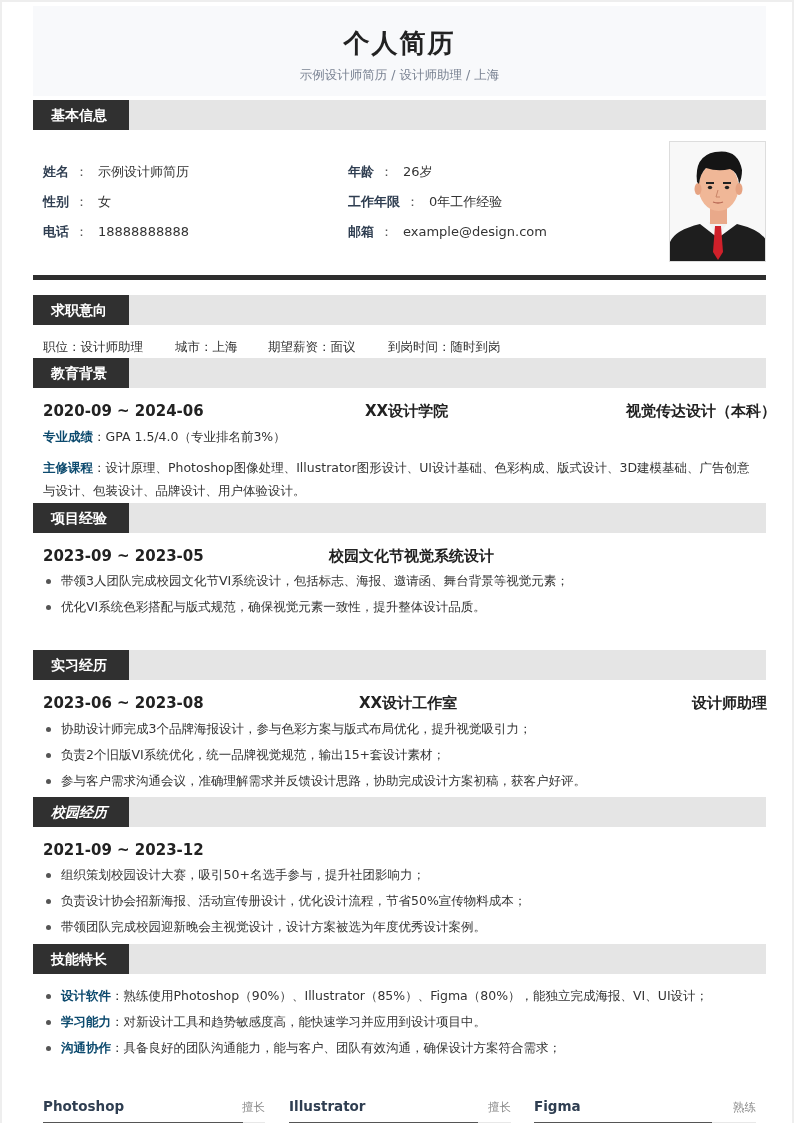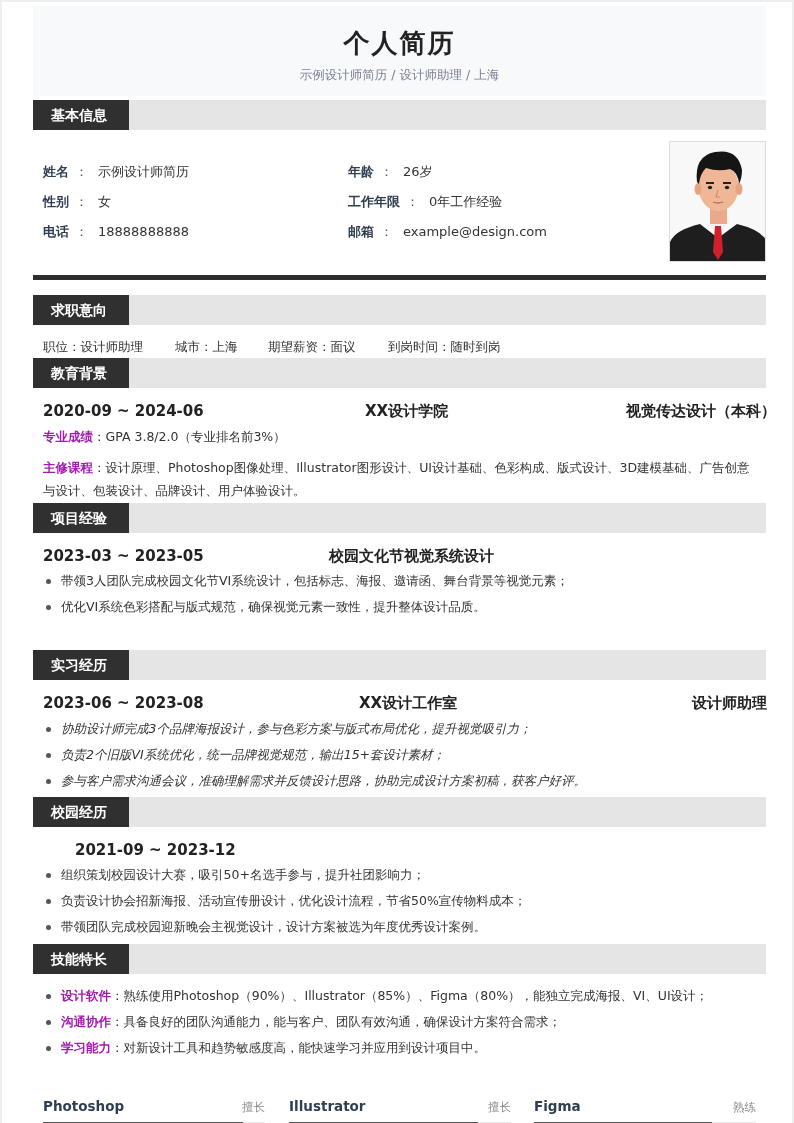--- a/index.html
+++ b/index.html
@@ -17,21 +17,21 @@
   .info-label { font-weight: bold; color: #2f3e51; display: inline-block; }
   .info-colon { color: #555; display: inline-block; margin: 0 10px 0 6px; }
   .info-val { color: #333; }
 
   .photo { position: absolute; left: 667px; top: 139px; width: 97px; height: 121px; background: #f7f7f7; border: 1px solid #ddd; overflow: hidden; }
 
   .thick-rule { position: absolute; left: 31px; top: 273px; width: 733px; height: 5px; background: #2e2e2e; }
 
   .plain { position: absolute; font-size: 12.5px; color: #333; }
   .bold-row { position: absolute; font-size: 15px; font-weight: bold; color: #222; }
-  .lbl { font-weight: bold; color: #a21caf; }
+  .lbl { font-weight: bold; color: #0c4a6e; }
   .bullet-list { position: absolute; left: 41px; list-style: none; font-size: 12.5px; color: #333; }
   .bullet-list li { position: relative; padding-left: 18px; height: 26px; line-height: 26px; }
   .bullet-list li .dot { position: absolute; left: 3px; top: 11px; width: 5px; height: 5px; border-radius: 50%; background: #555; }
 
   .skill-col { position: absolute; top: 1096px; height: 27px; }
   .skill-name { position: absolute; left: 0; top: 0; font-size: 13.5px; font-weight: bold; color: #2f3e51; }
   .skill-level { position: absolute; right: 0; top: 2px; font-size: 11.5px; color: #8a8a8a; }
   .skill-track { position: absolute; left: 0; bottom: 0; width: 100%; height: 3px; background: #e8e8e8; }
   .skill-fill { position: absolute; left: 0; top: 0; height: 3px; background: #555; }
 </style>
@@ -98,65 +98,65 @@
   <div class="plain" style="left:266px; top:337px;">期望薪资：面议</div>
   <div class="plain" style="left:386px; top:337px;">到岗时间：随时到岗</div>
 
   <div class="sec-bar" style="top:356px;">
     <div class="sec-label">教育背景</div>
   </div>
   <div class="bold-row" style="left:41px; top:400px;">2020-09 ~ 2024-06</div>
   <div class="bold-row" style="left:363px; top:400px;">XX设计学院</div>
   <div class="bold-row" style="left:624px; top:400px;">视觉传达设计（本科）</div>
   <div class="plain" style="left:41px; top:427px;">
-    <span class="lbl">专业成绩</span><span>：GPA 3.8/2.0（专业排名前3%）</span>
+    <span class="lbl">专业成绩</span><span>：GPA 1.5/4.0（专业排名前3%）</span>
   </div>
   <div class="plain" style="left:41px; top:454px; width:715px; line-height:23px;">
     <span class="lbl">主修课程</span><span>：设计原理、Photoshop图像处理、Illustrator图形设计、UI设计基础、色彩构成、版式设计、3D建模基础、广告创意与设计、包装设计、品牌设计、用户体验设计。</span>
   </div>
 
   <div class="sec-bar" style="top:501px;">
     <div class="sec-label">项目经验</div>
   </div>
-  <div class="bold-row" style="left:41px; top:545px;">2023-03 ~ 2023-05</div>
+  <div class="bold-row" style="left:41px; top:545px;">2023-09 ~ 2023-05</div>
   <div class="bold-row" style="left:327px; top:545px;">校园文化节视觉系统设计</div>
   <ul class="bullet-list" style="top:566px;">
     <li><span class="dot"></span><span>带领3人团队完成校园文化节VI系统设计，包括标志、海报、邀请函、舞台背景等视觉元素；</span></li>
     <li><span class="dot"></span><span>优化VI系统色彩搭配与版式规范，确保视觉元素一致性，提升整体设计品质。</span></li>
   </ul>
 
   <div class="sec-bar" style="top:648px;">
     <div class="sec-label">实习经历</div>
   </div>
   <div class="bold-row" style="left:41px; top:692px;">2023-06 ~ 2023-08</div>
   <div class="bold-row" style="left:357px; top:692px;">XX设计工作室</div>
   <div class="bold-row" style="left:690px; top:692px;">设计师助理</div>
-  <ul class="bullet-list" style="top:714px;font-style:italic;">
+  <ul class="bullet-list" style="top:714px;">
     <li><span class="dot"></span><span>协助设计师完成3个品牌海报设计，参与色彩方案与版式布局优化，提升视觉吸引力；</span></li>
     <li><span class="dot"></span><span>负责2个旧版VI系统优化，统一品牌视觉规范，输出15+套设计素材；</span></li>
     <li><span class="dot"></span><span>参与客户需求沟通会议，准确理解需求并反馈设计思路，协助完成设计方案初稿，获客户好评。</span></li>
   </ul>
 
-  <div class="sec-bar" style="top:795px;">
+  <div class="sec-bar" style="top:795px;font-style:italic;">
     <div class="sec-label">校园经历</div>
   </div>
-  <div class="bold-row" style="left:41px; top:839px;margin-left:32px;">2021-09 ~ 2023-12</div>
+  <div class="bold-row" style="left:41px; top:839px;">2021-09 ~ 2023-12</div>
   <ul class="bullet-list" style="top:860px;">
     <li><span class="dot"></span><span>组织策划校园设计大赛，吸引50+名选手参与，提升社团影响力；</span></li>
     <li><span class="dot"></span><span>负责设计协会招新海报、活动宣传册设计，优化设计流程，节省50%宣传物料成本；</span></li>
     <li><span class="dot"></span><span>带领团队完成校园迎新晚会主视觉设计，设计方案被选为年度优秀设计案例。</span></li>
   </ul>
 
   <div class="sec-bar" style="top:942px;">
     <div class="sec-label">技能特长</div>
   </div>
   <ul class="bullet-list" style="top:981px;">
     <li><span class="dot"></span><span class="lbl">设计软件</span><span>：熟练使用Photoshop（90%）、Illustrator（85%）、Figma（80%），能独立完成海报、VI、UI设计；</span></li>
+    <li><span class="dot"></span><span class="lbl">学习能力</span><span>：对新设计工具和趋势敏感度高，能快速学习并应用到设计项目中。</span></li>
     <li><span class="dot"></span><span class="lbl">沟通协作</span><span>：具备良好的团队沟通能力，能与客户、团队有效沟通，确保设计方案符合需求；</span></li>
-    <li><span class="dot"></span><span class="lbl">学习能力</span><span>：对新设计工具和趋势敏感度高，能快速学习并应用到设计项目中。</span></li>
   </ul>
 
   <div class="skill-col" style="left:41px; width:222px;">
     <span class="skill-name">Photoshop</span>
     <span class="skill-level">擅长</span>
     <div class="skill-track">
         <div class="skill-fill" style="width:90%;"></div>
       </div>
   </div>
   <div class="skill-col" style="left:287px; width:222px;">

